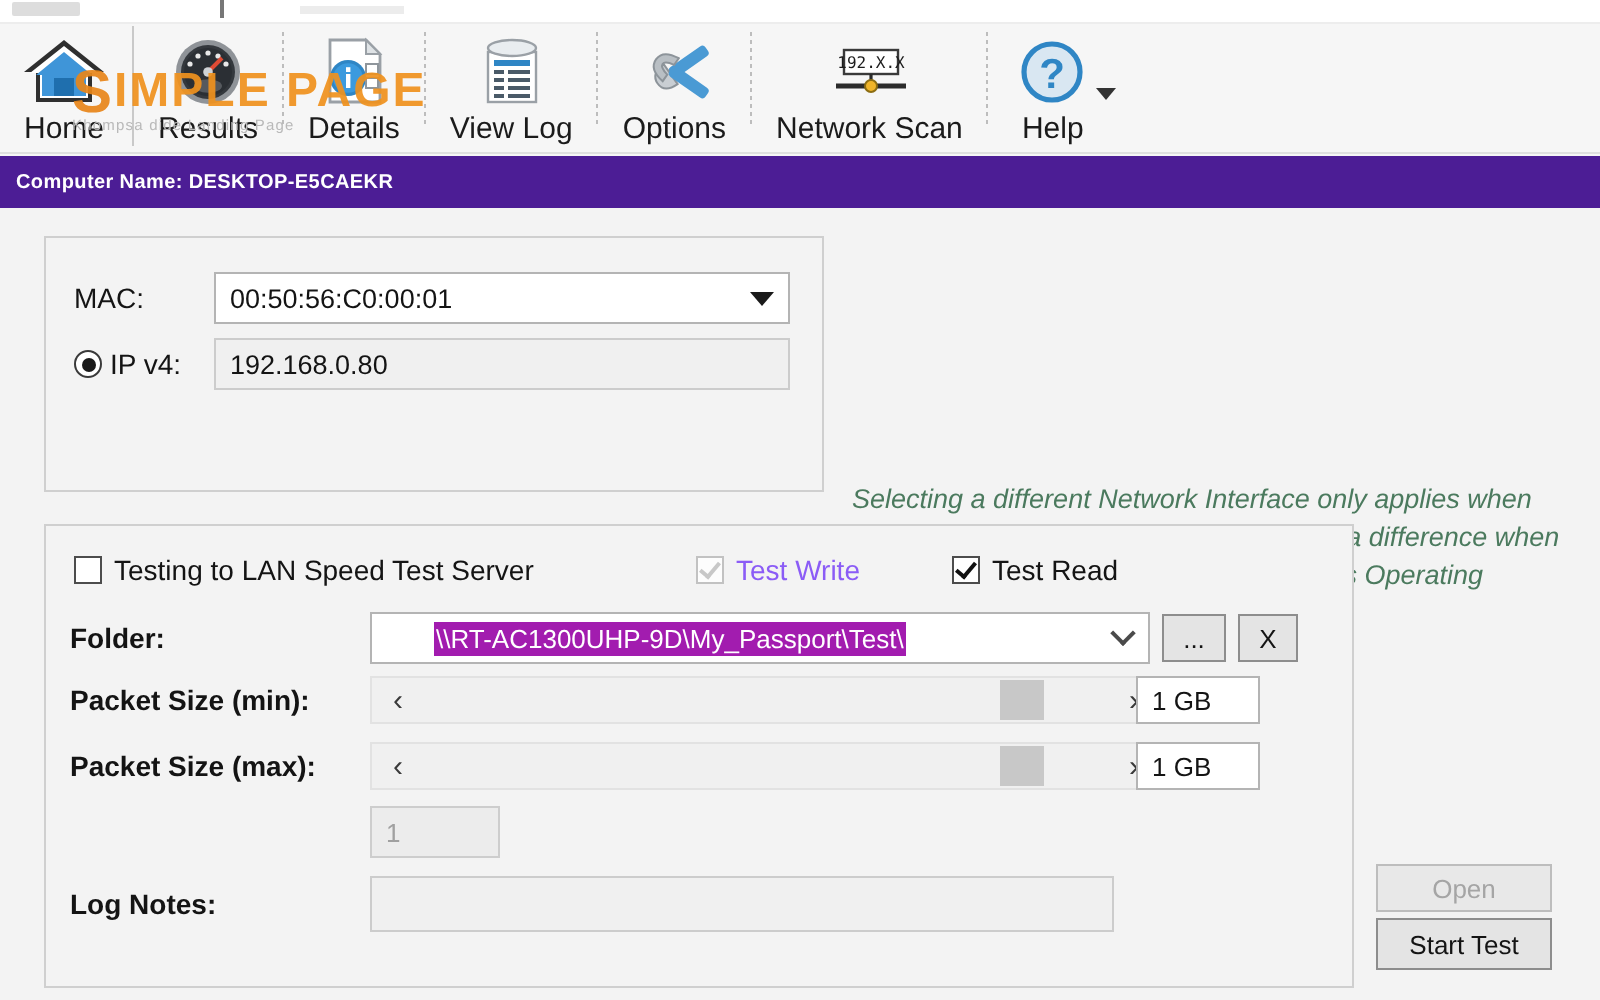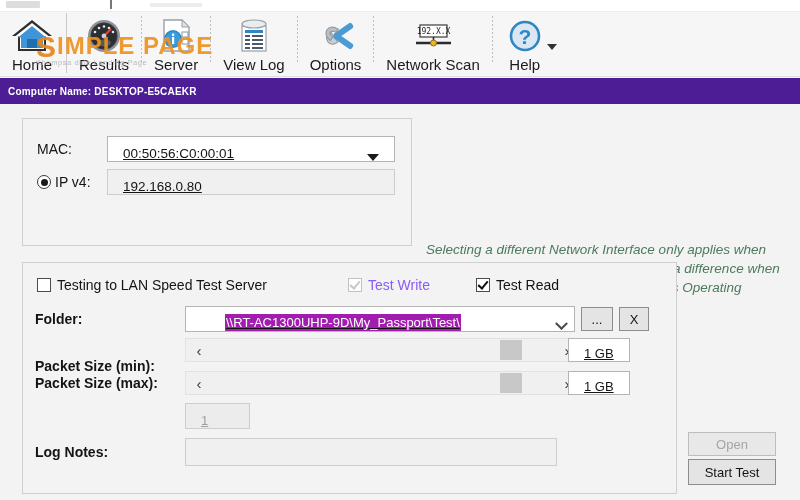--- a/index.html
+++ b/index.html
@@ -83,21 +83,21 @@
   #iface-box { left:22px; top:14px; width:390px; height:128px; }
   #test-box  { left:22px; top:158px; width:655px; height:232px; }
 
   .lbl { font-size:14px; color:#141414; }
   .lbl.bold { font-weight:bold; }
 
   
   .tbox {
     background:#ffffff; border:1px solid #b4b4b4;
     font-size:13px; color:#141414;
-    display:flex; align-items:flex-end; padding:0 15px;text-decoration:underline;
+    display:flex; align-items:center; padding:0 7px;
   }
   .tbox.disabled { background:#ececec; border:1px solid #cdcdcd; color:#a0a0a0; }
   .tbox.readonlyish { background:#f0f0f0; border:1px solid #cccccc; }
 
   .combo-arrow {
     width:0;height:0;border-left:6px solid transparent;border-right:6px solid transparent;
     border-top:7px solid #1a1a1a;
   }
   .chev {
     width:9px; height:9px; border-right:2px solid #4a4a4a; border-bottom:2px solid #4a4a4a;
@@ -219,21 +219,21 @@
         <polygon points="8,3 26,3 33,10 33,34 8,34" fill="#ffffff" stroke="#9aa0a6" stroke-width="1.4"></polygon>
         <polygon points="26,3 33,10 26,10" fill="#dfe3e6" stroke="#9aa0a6" stroke-width="1"></polygon>
         <circle cx="17" cy="22" r="9" fill="#2f86c5"></circle>
         <circle cx="17" cy="22" r="7.4" fill="#3b9ade"></circle>
         <rect x="16" y="20" width="2.2" height="7" fill="#ffffff"></rect>
         <rect x="16" y="16.6" width="2.2" height="2.4" fill="#ffffff"></rect>
         <rect x="26" y="15" width="6" height="5" fill="#ffffff" stroke="#8f969c" stroke-width="1"></rect>
         <rect x="26" y="22" width="6" height="5" fill="#ffffff" stroke="#8f969c" stroke-width="1"></rect>
       </svg>
     </div>
-    <div class="rib-lbl">Server</div>
+    <div class="rib-lbl">Details</div>
   </div>
   <div class="rib-sep"></div>
 
   <div class="rib-btn">
     <div class="rib-ico">
       <svg width="42" height="38" viewBox="0 0 42 38">
         <rect x="9" y="9" width="24" height="25" fill="#ffffff" stroke="#9aa0a6" stroke-width="1.2"></rect>
         <ellipse cx="21" cy="7" rx="12" ry="4" fill="#e9edf0" stroke="#9aa0a6" stroke-width="1.2"></ellipse>
         <rect x="12" y="13" width="18" height="3" fill="#2f86c5"></rect>
         <g fill="#4a5a68">
@@ -346,21 +346,21 @@
     <div class="lbl bold" style="position:absolute;left:12px;top:48px;">Folder:</div>
 
     <div class="tbox" style="position:absolute;left:162px;top:43px;width:390px;height:26px;justify-content:space-between;padding-right:8px;">
       <span class="sel-text" style="font-size:13px;">\\RT-AC1300UHP-9D\My_Passport\Test\</span>
       <span class="chev"></span>
     </div>
 
     <div class="btn" style="position:absolute;left:558px;top:44px;width:32px;height:24px;">...</div>
     <div class="btn" style="position:absolute;left:596px;top:44px;width:30px;height:24px;">X</div>
 
-    <div class="lbl bold" style="position:absolute;left:12px;top:79px;margin-top:16px;">Packet Size (min):</div>
+    <div class="lbl bold" style="position:absolute;left:12px;top:79px;">Packet Size (min):</div>
 
     <div class="slider" style="position:absolute;left:162px;top:75px;width:396px;">
       <div class="sl-arrow">‹</div>
       <div class="sl-track">
         <div class="sl-thumb" style="left:288px;"></div>
       </div>
       <div class="sl-arrow">›</div>
     </div>
     <div class="tbox" style="position:absolute;left:545px;top:75px;width:62px;height:24px;">
       <span>1 GB</span>

